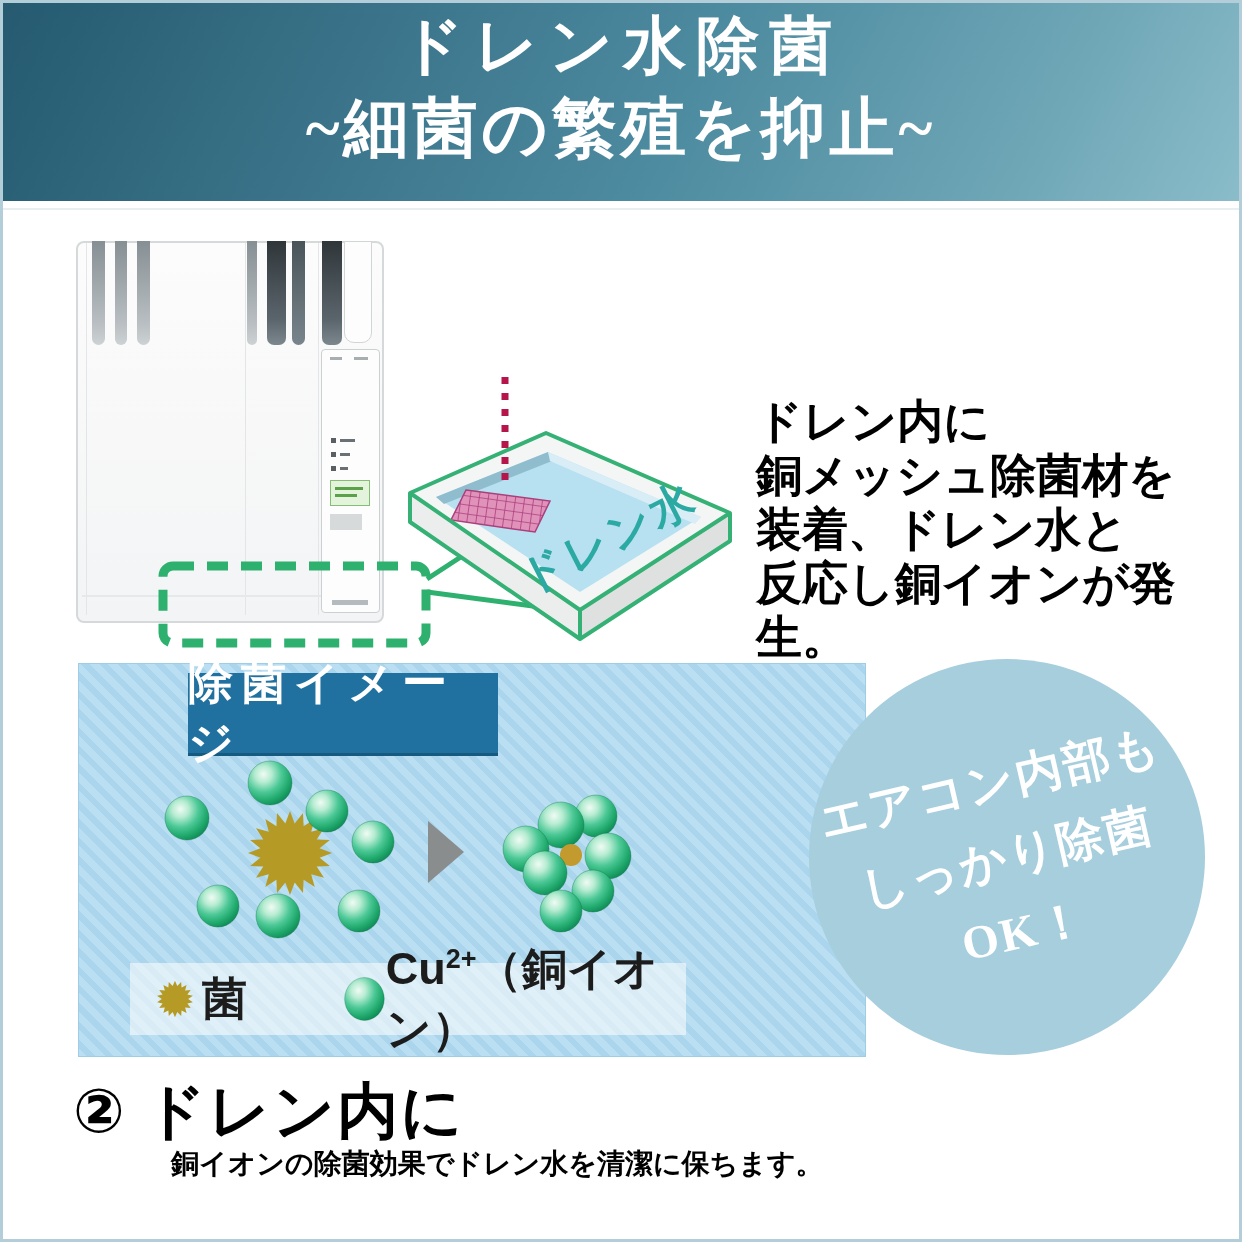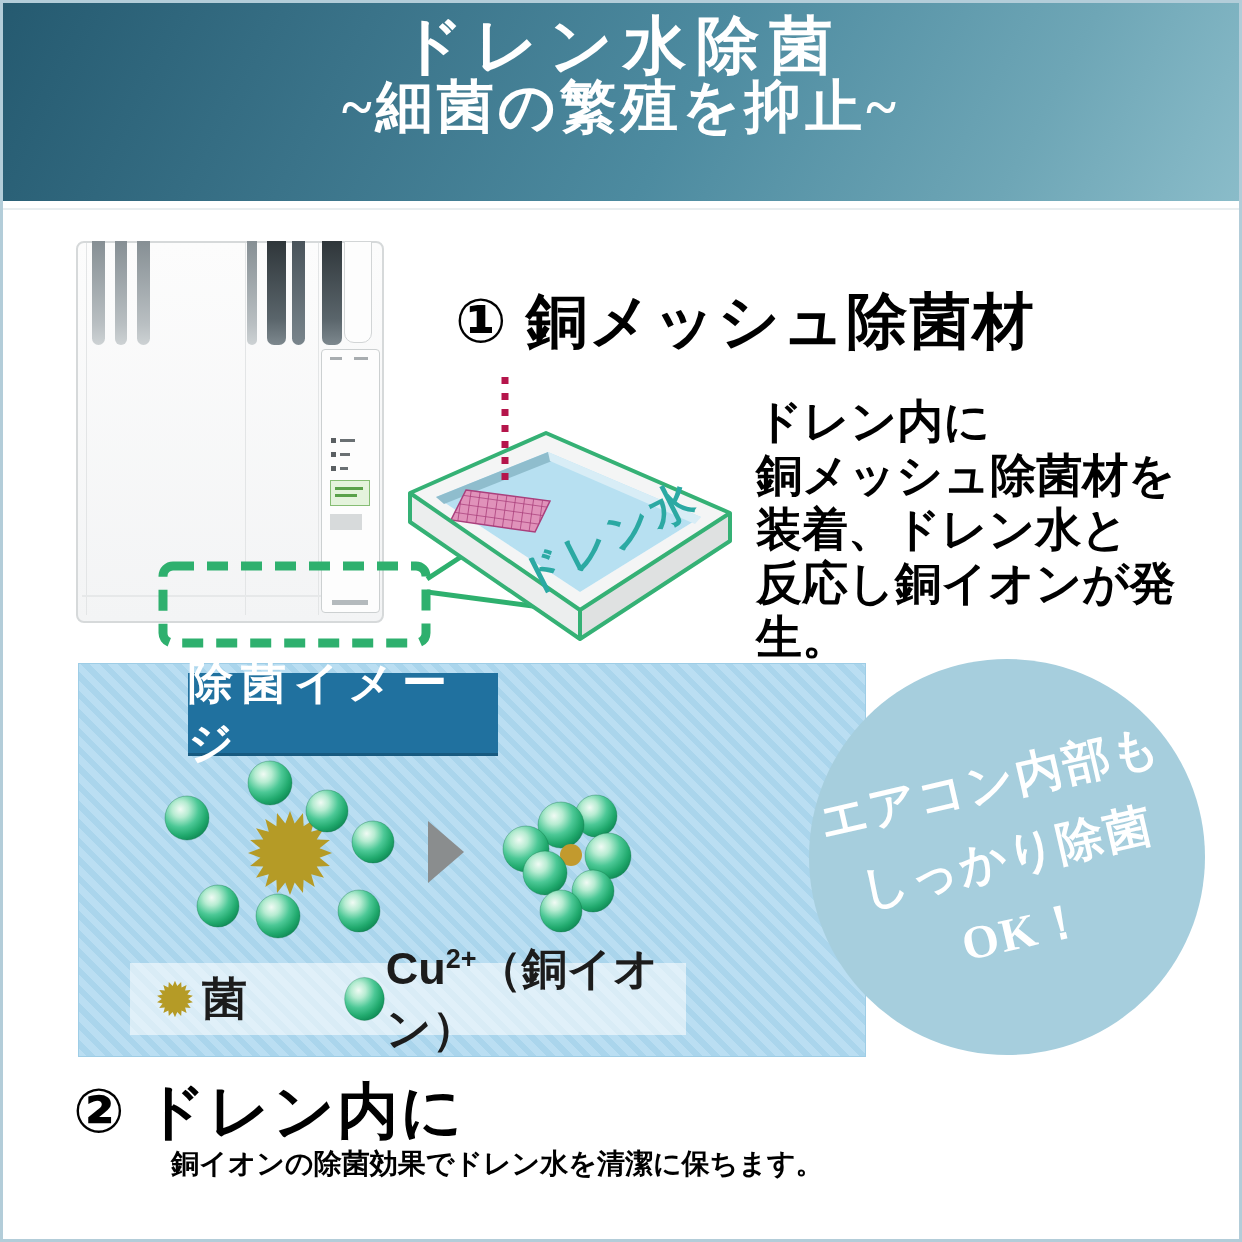--- a/index.html
+++ b/index.html
@@ -9,21 +9,21 @@
     font-family:"Liberation Serif","DejaVu Serif","DejaVu Sans",serif;
   }
   
   .hdr{
     position:absolute;left:0;top:0;width:100%;height:198px;
     background:linear-gradient(118deg,#255a70 0%,#3a7389 28%,#4d8ba0 55%,#6ea6b6 82%,#8abccা 100%);
     background:linear-gradient(118deg,#255a70 0%,#3a7389 28%,#4d8ba0 55%,#6ea6b6 82%,#8abcc9 100%);
     color:#fff;text-align:center;
   }
   .hdr-title{font-size:63px;font-weight:700;letter-spacing:10px;line-height:1;margin-top:12px;}
-  .hdr-sub{font-size:57px;font-weight:700;letter-spacing:4px;line-height:1;}
+  .hdr-sub{font-size:65px;font-weight:700;letter-spacing:4px;line-height:1;margin-top:18px;}
   .hdr-rule{position:absolute;left:0;top:205px;width:100%;height:2px;background:#e9eef0;}
 
   
   .ac{position:absolute;left:73px;top:238px;width:304px;height:378px;
       background:linear-gradient(180deg,#fcfcfc,#f3f4f5);
       border:2px solid #d6d9da;border-radius:8px;z-index:1;}
   .ac .seam{position:absolute;top:0;bottom:6px;width:1px;background:#e3e5e6;}
   .ac .baseline{position:absolute;left:4px;right:4px;top:352px;height:2px;background:#e6e8e9;}
   .slat{position:absolute;top:-2px;height:104px;border-radius:0 0 7px 7px;
         background:linear-gradient(180deg,#868f94,#b9bfc2 80%,#cdd2d4);}
@@ -146,21 +146,20 @@
       <path d="M433,494 L545,449 L549,458 L441,501 Z" fill="#8fbdcd"></path>
       <path d="M545,449 L698,514 L692,521 L547,458 Z" fill="#d8edf6"></path>
       <path d="M463,487 L547,498 L532,529 L448,517 Z" fill="url(#meshP)" stroke="#aa3f7c" stroke-width="1.5"></path>
       <path d="M543,430 L727,510 L727,538 L577,636 L407,519 L407,490 Z M407,490 L577,607 L727,510 M577,607 L577,636" fill="none" stroke="#35b175" stroke-width="4" stroke-linejoin="round"></path>
       <text x="612" y="548" transform="rotate(-27 612 548)" fill="#2ba9a3" font-family="Liberation Sans, DejaVu Sans, sans-serif" font-size="44" font-weight="700" letter-spacing="3" text-anchor="middle">ドレン水</text>
     </g>
 
     <path d="M502,374 L502,482" stroke="#b5154b" stroke-width="7" stroke-dasharray="7 9" fill="none"></path>
   </svg>
 
-  <div class="h1">① 銅メッシュ除菌材</div>
   <div class="desc1">ドレン内に
 銅メッシュ除菌材を
 装着、ドレン水と
 反応し銅イオンが発生。</div>
 
   <div class="diagram">
     <svg class="dia-svg" viewBox="0 0 665 394">
 
       <g>
         <circle cx="109" cy="155" r="22" fill="url(#sphG)" stroke="rgba(15,110,65,.35)"></circle>

